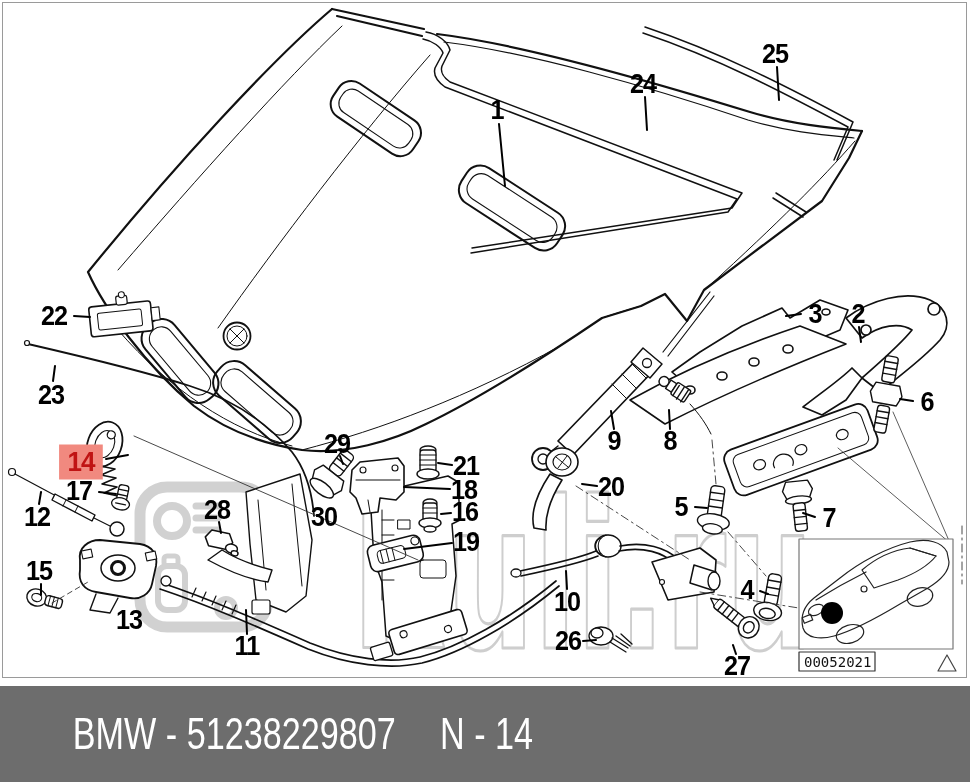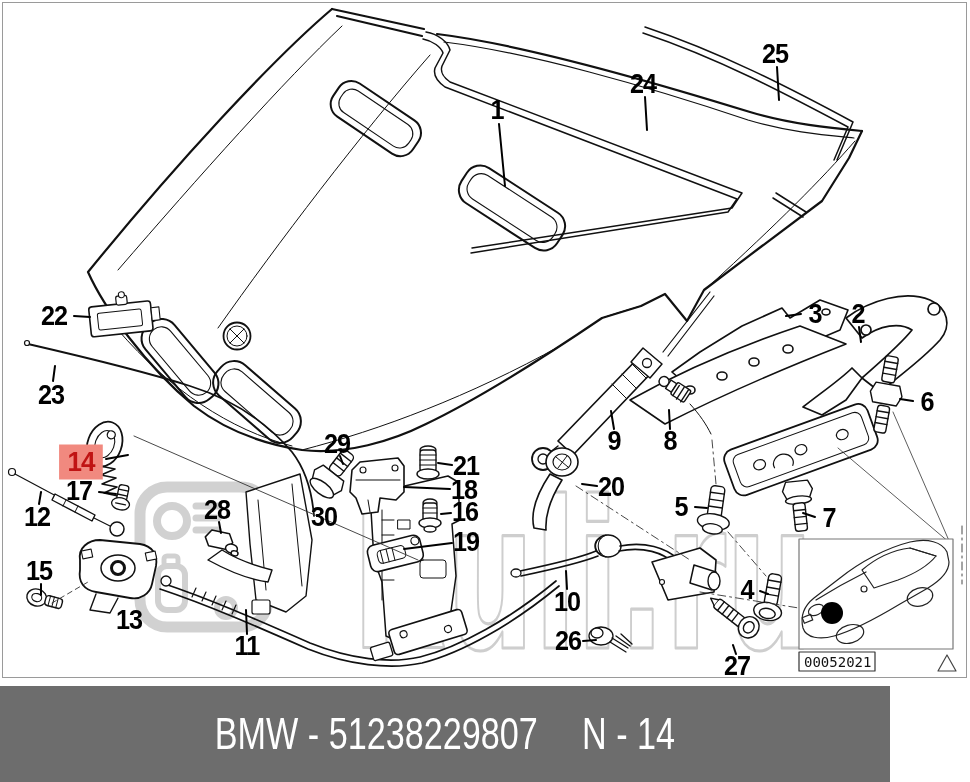--- a/index.html
+++ b/index.html
@@ -8,22 +8,22 @@
   #diagram-area{position:absolute;left:0;top:0;width:970px;height:679px;}
   #diagram-border{position:absolute;left:2px;top:2px;width:963px;height:674px;
          border:1px solid #9a9a9a;pointer-events:none;}
   #diagram-svg{position:absolute;left:0;top:0;}
   #labels-layer{position:absolute;left:0;top:0;width:970px;height:686px;}
   .part-label{position:absolute;transform:translate(-50%,-50%) scaleX(.9);
          font-weight:bold;font-size:28px;color:#000;line-height:1;white-space:nowrap;
          letter-spacing:-1px;}
   .part-label.hl{background:var(--hl-bg);color:var(--hl-fg);padding:3px 9px 4px 9px;
          transform:translate(-50%,-50%) scaleX(.93);}
-  #footer-bar{position:absolute;left:0;top:686px;width:890px;height:96px;
-         display:flex;align-items:center;justify-content:center;}
+  #footer-bar{position:absolute;left:0;top:686px;width:970px;height:96px;
+         display:flex;align-items:center;justify-content:flex-start;}
   #footer-text{color:#fff;font-size:45px;font-weight:400;letter-spacing:0px;
          transform:scaleX(.76);white-space:nowrap;}
   #footer-text .gap{display:inline-block;width:58px;}
   svg text{user-select:none;}
 </style>
 </head>
 <body>
 
 <div id="stage">
 

